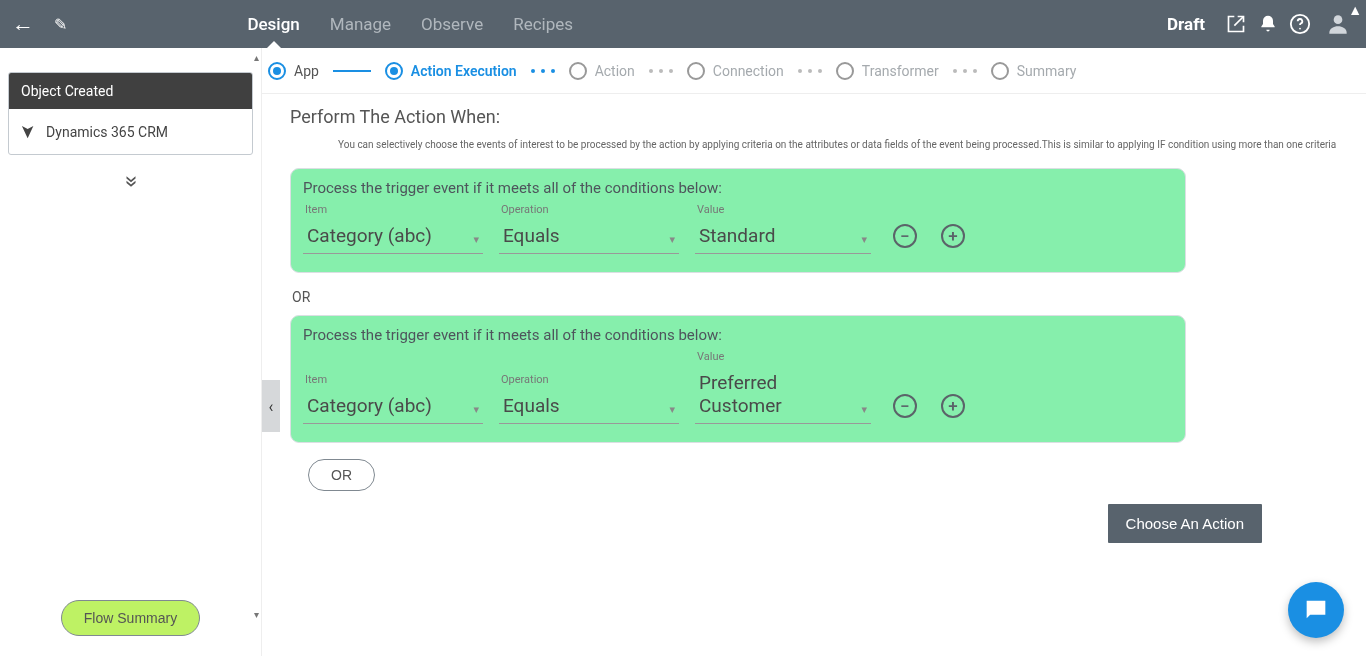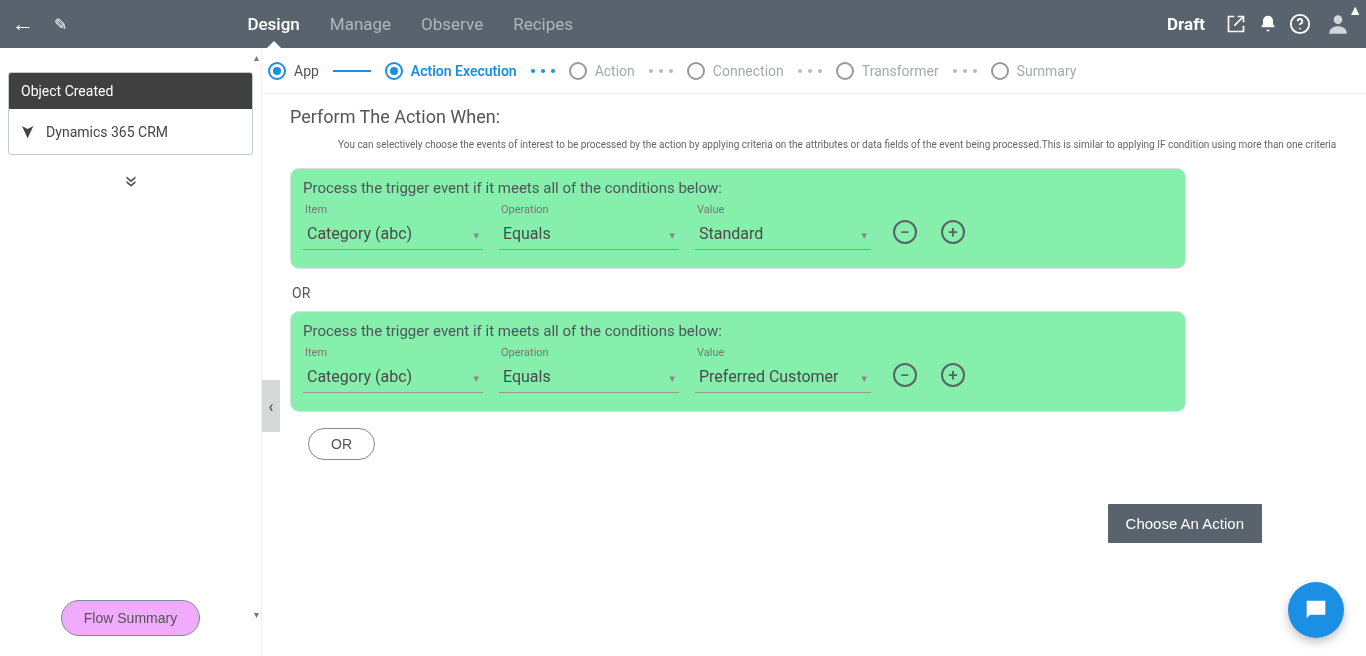--- a/index.html
+++ b/index.html
@@ -85,21 +85,21 @@
     background: #d6d8da;
     border-radius: 3px;
     padding: 10px 12px;
     display: flex; align-items: center; gap: 10px;
     font-size: 14px; color: #333;
   }
   .flow-summary-btn {
     margin-top: auto;
     align-self: center;
     margin-bottom: 12px;
-    background: #f0abfc;
+    background: #bef264;
     border: 1px solid #808991;
     border-radius: 20px;
     padding: 9px 22px;
     font-size: 14px;
     color: #555;
     cursor: pointer;
   }
 
   
   .collapse-handle {
@@ -152,21 +152,21 @@
     width: 896px;
   }
   .cond-title { font-size: 15px; color: #4e555c; margin-bottom: 6px; }
   .fields { display: flex; align-items: flex-end; gap: 16px; }
   .fld { display:flex; flex-direction:column; }
   .fld label { font-size: 11px; color: #777; margin-bottom: 2px; padding-left:2px;}
   .select-like {
     border: none;
     border-bottom: 1px solid #999;
     background: transparent;
-    font-size: 16px;
+    font-size: 19px;
     color: #4a4a4a;
     padding: 6px 22px 6px 4px;
     position: relative;
   }
   .select-wrap { position: relative; }
   .select-wrap::after {
     content: "▾";
     position: absolute; right: 4px; bottom: 8px;
     color: #888; font-size: 11px;
   }

